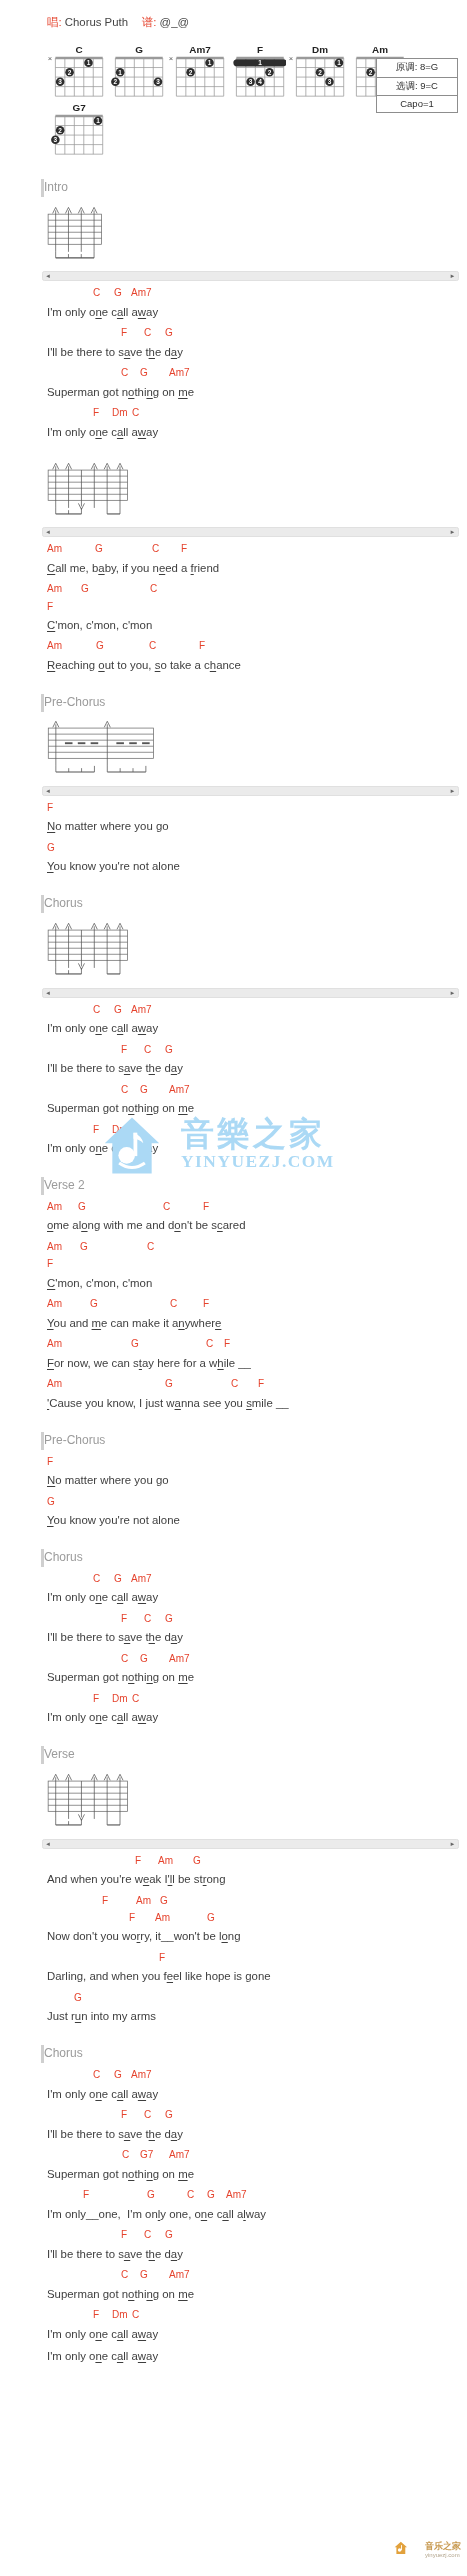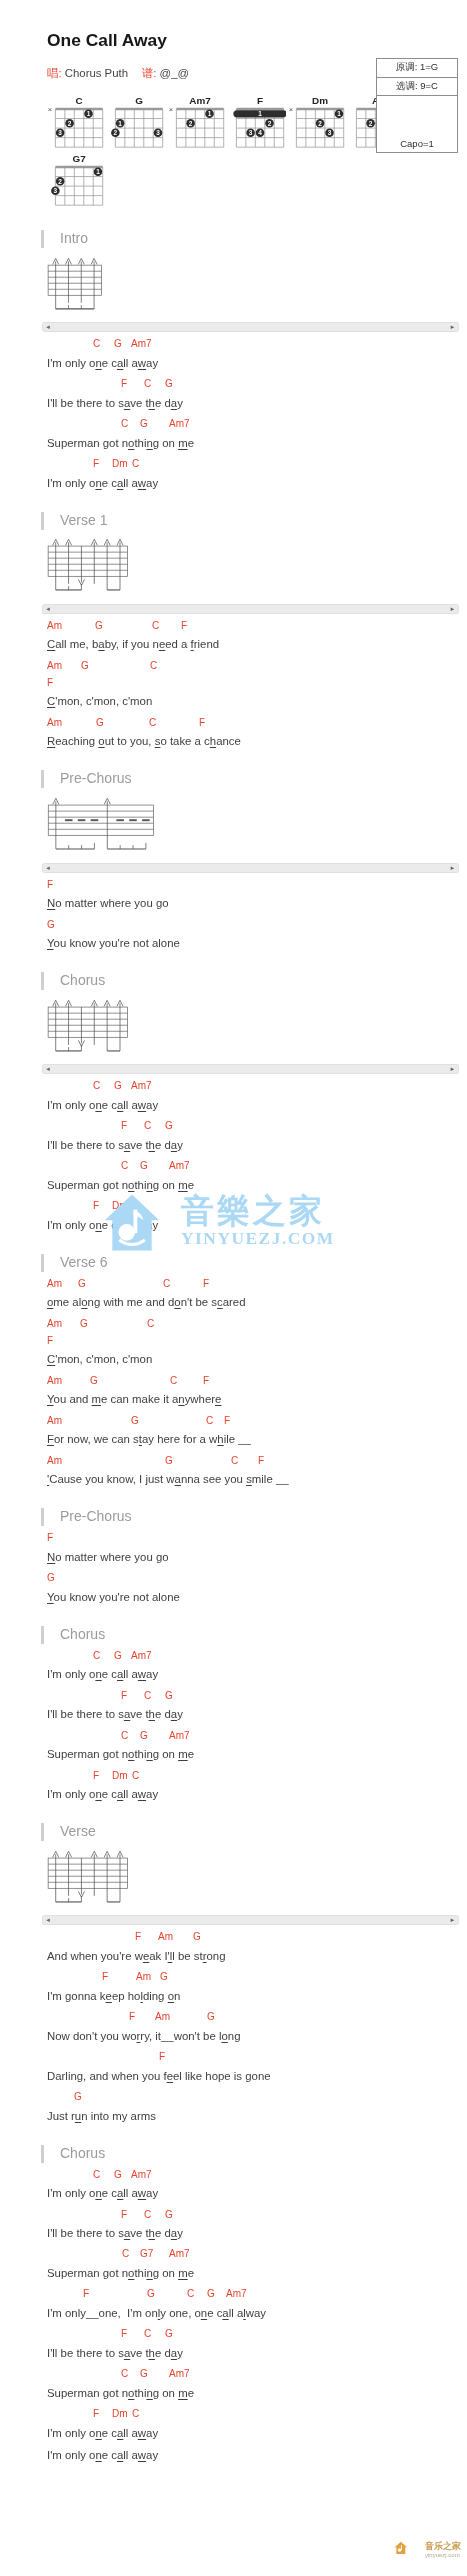--- a/index.html
+++ b/index.html
@@ -4,25 +4,25 @@
 <style>
   html,body{margin:0;padding:0;background:#fff;}
   body{width:467px;font-family:"Liberation Sans",sans-serif;-webkit-font-smoothing:antialiased;}
   .page{position:relative;width:467px;height:2576px;overflow:hidden;padding-left:47px;box-sizing:border-box;background:#fff;}
   .title{margin-top:30px;font-size:17.4px;font-weight:600;color:#161616;line-height:21px;}
   .artist-line{margin-top:15px;font-size:11.4px;color:#454545;height:15px;}
   .red-label{color:var(--chord-color,#e5432d);}
   .artist-name{color:#454545;margin-right:10.6px;}
   .info-box{position:absolute;top:58px;right:9px;width:80px;border:0.8px solid #8d8d8d;font-size:9.5px;color:#2e2e2e;text-align:center;background:#fff;}
   .info-row{padding:2.3px 1.5px;border-bottom:0.8px solid #8d8d8d;}
-  .info-row:last-child{border-bottom:none;margin-top:40px;}
+  .info-row:last-child{border-bottom:none;}
   .chord-panel{margin-top:15px;width:410px;display:flex;flex-wrap:wrap;column-gap:2.3px;row-gap:3px;}
   .chord-diagram{width:58px;height:55px;}
   .section{margin-top:21px;position:relative;}
-  .section-header{margin-left:-6px;border-left:3px solid #cfcfcf;padding-left:16px;height:18px;line-height:16.7px;font-size:14px;color:#9b9b9b;}
+  .section-header{margin-left:-6px;border-left:3px solid #cfcfcf;padding-left:0;height:18px;line-height:16.7px;font-size:12px;color:#9b9b9b;}
   .strum{margin-top:7.6px;}
   .scrollbar{position:relative;margin-left:-5.3px;margin-top:4.6px;width:417px;height:10px;background:#ebebeb;border:0.8px solid #e0e0e0;border-radius:2.3px;box-sizing:border-box;}
   .scroll-arrow{position:absolute;top:0;font-size:6px;line-height:8.3px;color:#666;}
   .scroll-arrow.left{left:2.3px;}
   .scroll-arrow.right{right:2.3px;}
   .lines{margin-top:6px;}
   .chordrow{position:relative;height:10.6px;margin-bottom:6.8px;font-size:10px;color:var(--chord-color,#e5432d);}
   .chordrow span{position:absolute;top:0;white-space:nowrap;}
   .lyric{height:15px;line-height:15px;margin-bottom:7.6px;font-size:11.4px;color:#3e3e3e;white-space:pre;}
   .lyric.no-chords{margin-top:3px;}
@@ -32,31 +32,30 @@
   .wm-text-en{font-family:"Liberation Serif",serif;font-weight:bold;font-size:17.4px;letter-spacing:1.5px;line-height:20px;}
   .corner-logo{position:absolute;top:2541px;right:6px;display:flex;align-items:center;gap:17px;}
   .corner-cn{font-size:9px;font-weight:bold;color:#c89b52;line-height:10.6px;}
   .corner-en{font-size:6px;color:#b3a58d;line-height:6.8px;}
 </style>
 </head>
 <body>
 
 <div class="page">
 
-  <div class="title">One Call Away</div>
 
   <div class="artist-line">
     <span class="red-label">唱:</span>
     <span class="artist-name">Chorus Puth</span>
     <span class="red-label">谱:</span>
     <span class="artist-name">@_@</span>
   </div>
 
   <div class="info-box">
-    <div class="info-row">原调: 1=G</div>
+    <div class="info-row">原调: 8=G</div>
     <div class="info-row">选调: 9=C</div>
     <div class="info-row">Capo=1</div>
   </div>
 
   <div class="chord-panel" id="chord-panel">
       <div class="chord-diagram"><svg width="58" height="55" viewBox="0 0 76 72">
           <text x="42" y="11" text-anchor="middle" font-size="13" font-weight="bold" fill="#222" font-family="Liberation Sans, sans-serif">C</text>
           <line x1="11" y1="17" x2="73" y2="17" stroke="#9a9a9a" stroke-width="3"></line>
           <line x1="11" y1="29.5" x2="73" y2="29.5" stroke="#9a9a9a" stroke-width="1"></line>
           <line x1="11" y1="42" x2="73" y2="42" stroke="#9a9a9a" stroke-width="1"></line>
@@ -248,21 +247,20 @@
           <div class="lyric">Superman got n<u>o</u>thi<u>n</u>g on <u>m</u>e</div>
           <div class="chordrow">
             <span style="left:46px">F</span>
             <span style="left:65px">Dm</span>
             <span style="left:85px">C</span>
           </div>
           <div class="lyric">I'm only o<u>n</u>e c<u>a</u>ll a<u>w</u>ay</div>
         </div>
       </div>
       <div class="section">
-        <div class="section-header">Verse 1</div>
         <div class="strum"><svg width="84" height="59" viewBox="0 0 111 78">
             <rect x="1.5" y="12" width="105" height="40" fill="none" stroke="#6e6e6e"></rect>
             <line x1="1.5" y1="20" x2="106.5" y2="20" stroke="#6e6e6e"></line>
             <line x1="1.5" y1="28" x2="106.5" y2="28" stroke="#6e6e6e"></line>
             <line x1="1.5" y1="36" x2="106.5" y2="36" stroke="#6e6e6e"></line>
             <line x1="1.5" y1="44" x2="106.5" y2="44" stroke="#6e6e6e"></line>
             <line x1="11.5" y1="7" x2="11.5" y2="62" stroke="#555"></line>
             <path d="M 7.5 11 L 11.5 3 L 15.5 11" fill="none" stroke="#555"></path>
             <line x1="28.5" y1="7" x2="28.5" y2="62" stroke="#555"></line>
             <path d="M 24.5 11 L 28.5 3 L 32.5 11" fill="none" stroke="#555"></path>
@@ -409,21 +407,21 @@
           <div class="lyric">Superman got n<u>o</u>thi<u>n</u>g on <u>m</u>e</div>
           <div class="chordrow">
             <span style="left:46px">F</span>
             <span style="left:65px">Dm</span>
             <span style="left:85px">C</span>
           </div>
           <div class="lyric">I'm only o<u>n</u>e c<u>a</u>ll a<u>w</u>ay</div>
         </div>
       </div>
       <div class="section">
-        <div class="section-header">Verse 6</div>
+        <div class="section-header">Verse 2</div>
         <div class="lines">
           <div class="chordrow">
             <span style="left:0px">Am</span>
             <span style="left:31px">G</span>
             <span style="left:116px">C</span>
             <span style="left:156px">F</span>
           </div>
           <div class="lyric"><u>o</u>me al<u>o</u>ng with me and d<u>o</u>n't be s<u>c</u>ared</div>
           <div class="chordrow">
             <span style="left:0px">Am</span>
@@ -549,21 +547,20 @@
             <span style="left:88px">F</span>
             <span style="left:111px">Am</span>
             <span style="left:146px">G</span>
           </div>
           <div class="lyric">And when you're w<u>e</u>ak I<u>'l</u>l be st<u>r</u>ong</div>
           <div class="chordrow">
             <span style="left:55px">F</span>
             <span style="left:89px">Am</span>
             <span style="left:113px">G</span>
           </div>
-          <div class="lyric">I'm gonna k<u>e</u>ep ho<u>l</u>ding <u>o</u>n</div>
           <div class="chordrow">
             <span style="left:82px">F</span>
             <span style="left:108px">Am</span>
             <span style="left:160px">G</span>
           </div>
           <div class="lyric">Now don't you wo<u>r</u>ry, it__won't be l<u>o</u>ng</div>
           <div class="chordrow">
             <span style="left:112px">F</span>
           </div>
           <div class="lyric">Darling, and when you f<u>e</u>el like hope is gone</div>

